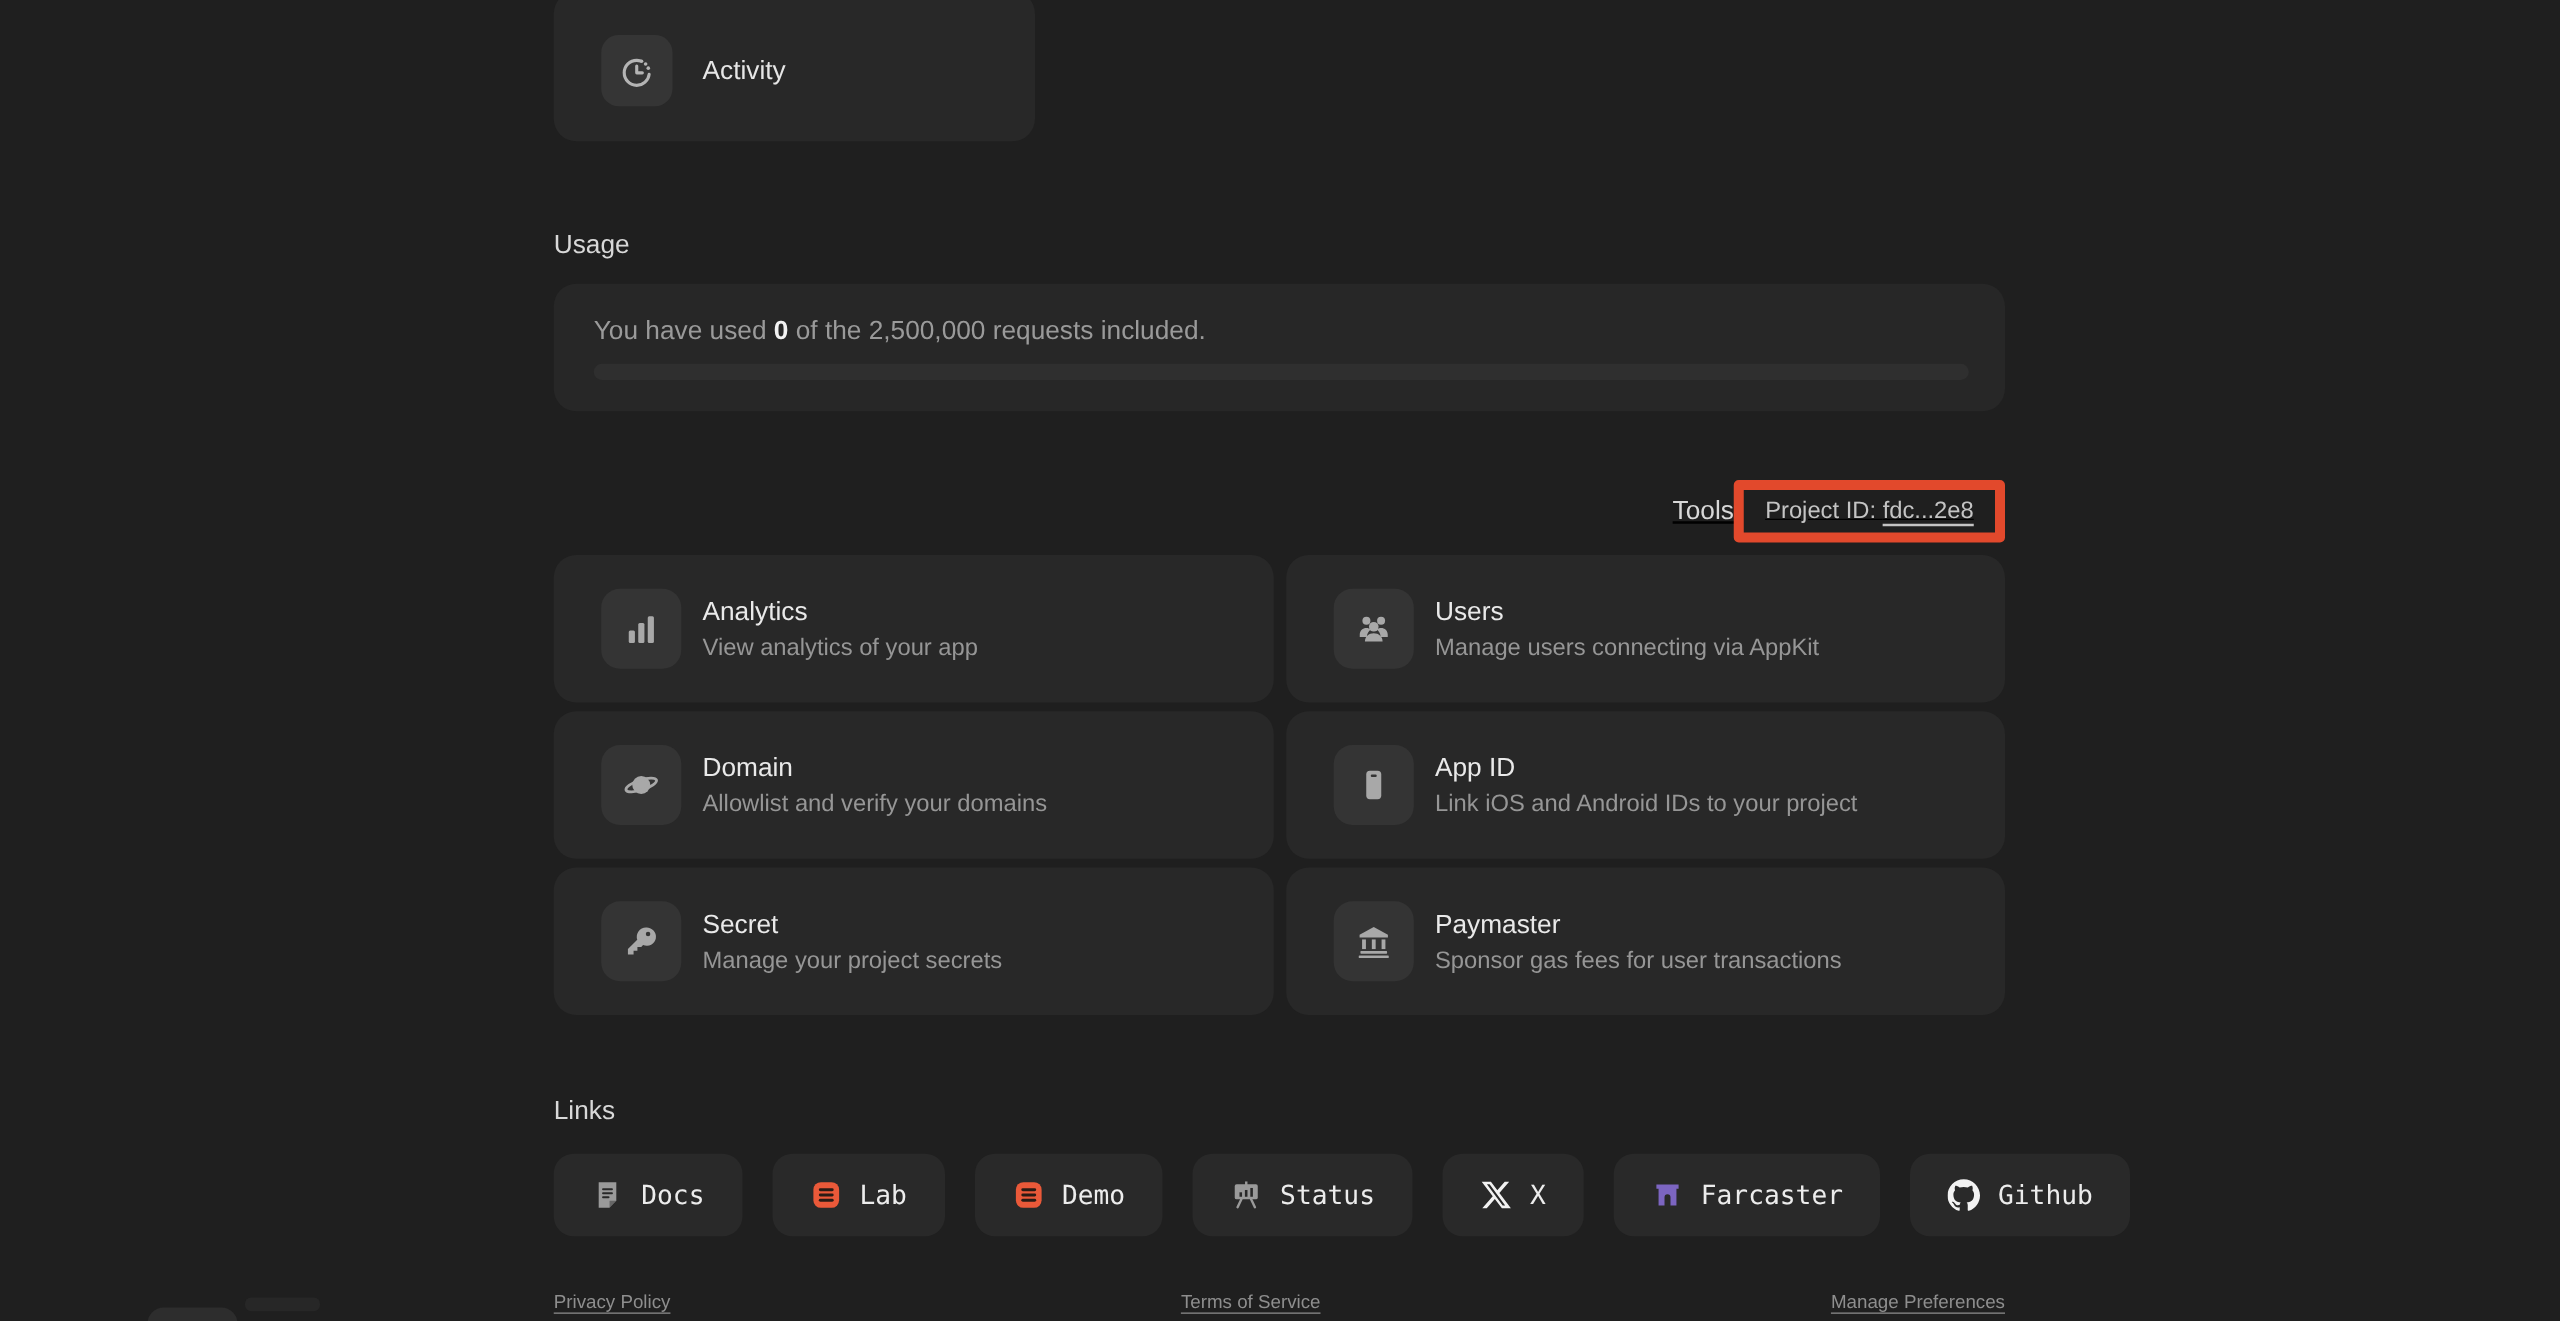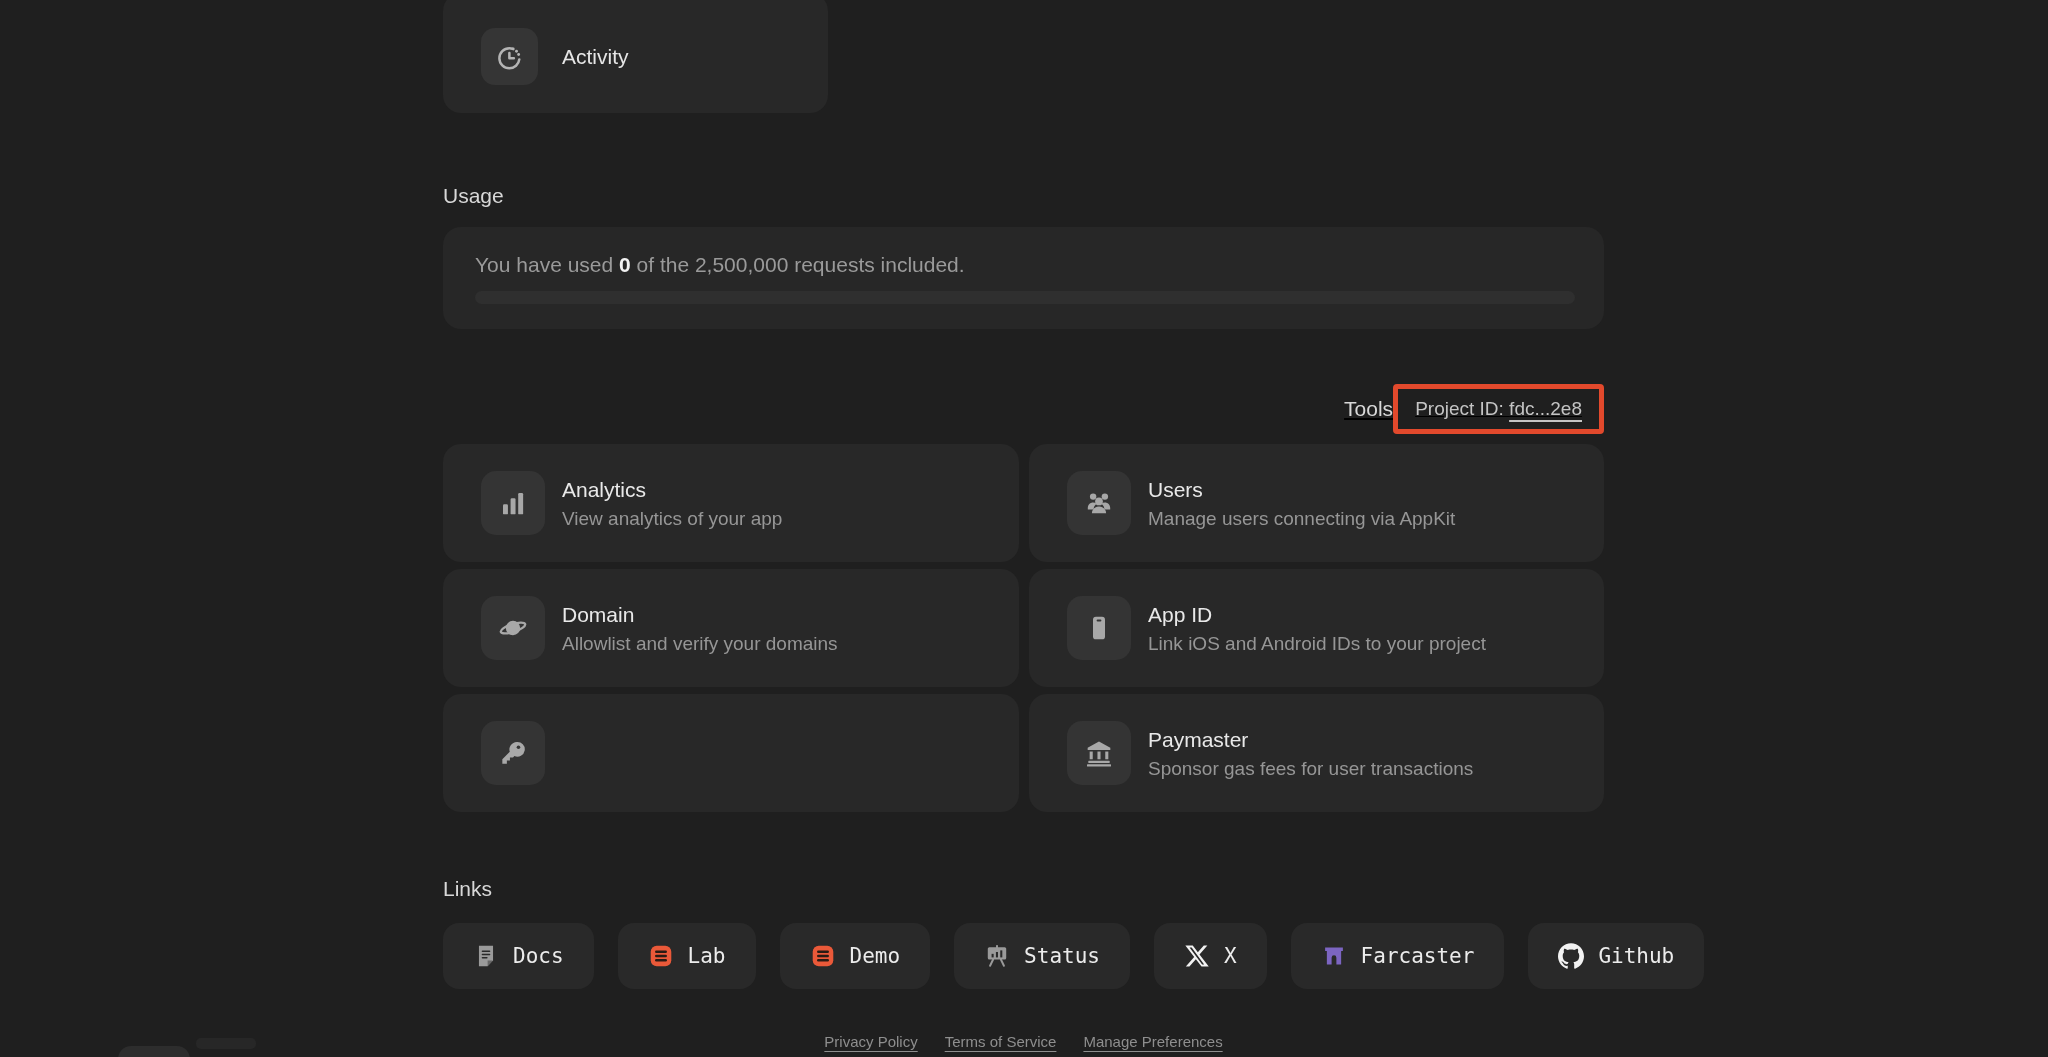--- a/index.html
+++ b/index.html
@@ -45,21 +45,21 @@
   .usage-fill{height:100%;background:#3F3F3F;border-radius:7px;width:0%;}
 
   
   .tools-header{
     margin-top:55px;height:50px;display:flex;align-items:center;
     justify-content:flex-end;
     text-decoration:underline;
   }
   .pid-badge{
     height:50px;box-sizing:border-box;display:flex;align-items:center;
-    padding:0 17px;border:5px solid #1d4ed8;border-radius:4px;
+    padding:0 17px;border:8px solid #1d4ed8;border-radius:4px;
     font-size:19px;color:#C4C4C4;cursor:pointer;white-space:pre;
   }
   .pid-value{
     text-decoration:underline;text-underline-offset:5px;
     text-decoration-thickness:1.5px;
   }
 
   
   .tools-grid{
     margin-top:10px;display:grid;grid-template-columns:576px 575px;
@@ -85,21 +85,21 @@
     height:66px;border-radius:16px;background:var(--button_bg,#292929);
     display:flex;align-items:center;gap:14px;padding:0 30px;
     font-family:"DejaVu Sans Mono",monospace;font-size:21px;color:#ECECEC;
     cursor:pointer;white-space:nowrap;box-sizing:border-box;
   }
   .link-icon{display:flex;align-items:center;justify-content:center;}
   .link-icon svg{width:26px;height:26px;}
 
   
   .footer{
-    margin-top:44px;display:flex;justify-content:center;gap:27px;
+    margin-top:44px;display:flex;justify-content:space-between;gap:27px;
   }
   .footer a{
     font-size:15px;color:#8E8E8E;text-decoration:underline;
     text-underline-offset:4px;cursor:pointer;
   }
 
   
   .corner-artifact-1{position:absolute;left:118px;top:1046px;width:72px;height:26px;border-radius:13px;background:#2D2D2D;}
   .corner-artifact-2{position:absolute;left:196px;top:1038px;width:60px;height:11px;border-radius:5px;background:#272727;}
 </style>
@@ -196,20 +196,24 @@
         </div>
     </div>
 
     <div class="tool-card">
       <div class="tile">
           <svg viewBox="0 0 24 24">
             <path fill="currentColor" d="M14.8 3.8a5.5 5.5 0 0 0-5.2 7.3L4 16.7V20h3.4v-2.3h2.3v-2.3h2.3l1.1-1.1a5.5 5.5 0 1 0 1.7-10.5z"></path>
             <circle cx="16.1" cy="7.7" r="1.35" fill="var(--tile_bg,#343434)"></circle>
           </svg>
         </div>
+      <div>
+          <div class="tc-title">Secret</div>
+           <div class="tc-desc">Manage your project secrets</div>
+        </div>
     </div>
 
     <div class="tool-card">
       <div class="tile">
           <svg viewBox="0 0 24 24" fill="currentColor">
             <path d="M12 3.4l8.5 4.7v1.6h-17V8.1z"></path>
             <rect x="5" y="10.9" width="2.3" height="5.8"></rect>
             <rect x="10.85" y="10.9" width="2.3" height="5.8"></rect>
             <rect x="16.7" y="10.9" width="2.3" height="5.8"></rect>
             <rect x="4" y="17.9" width="16" height="1.6" rx="0.4"></rect>

